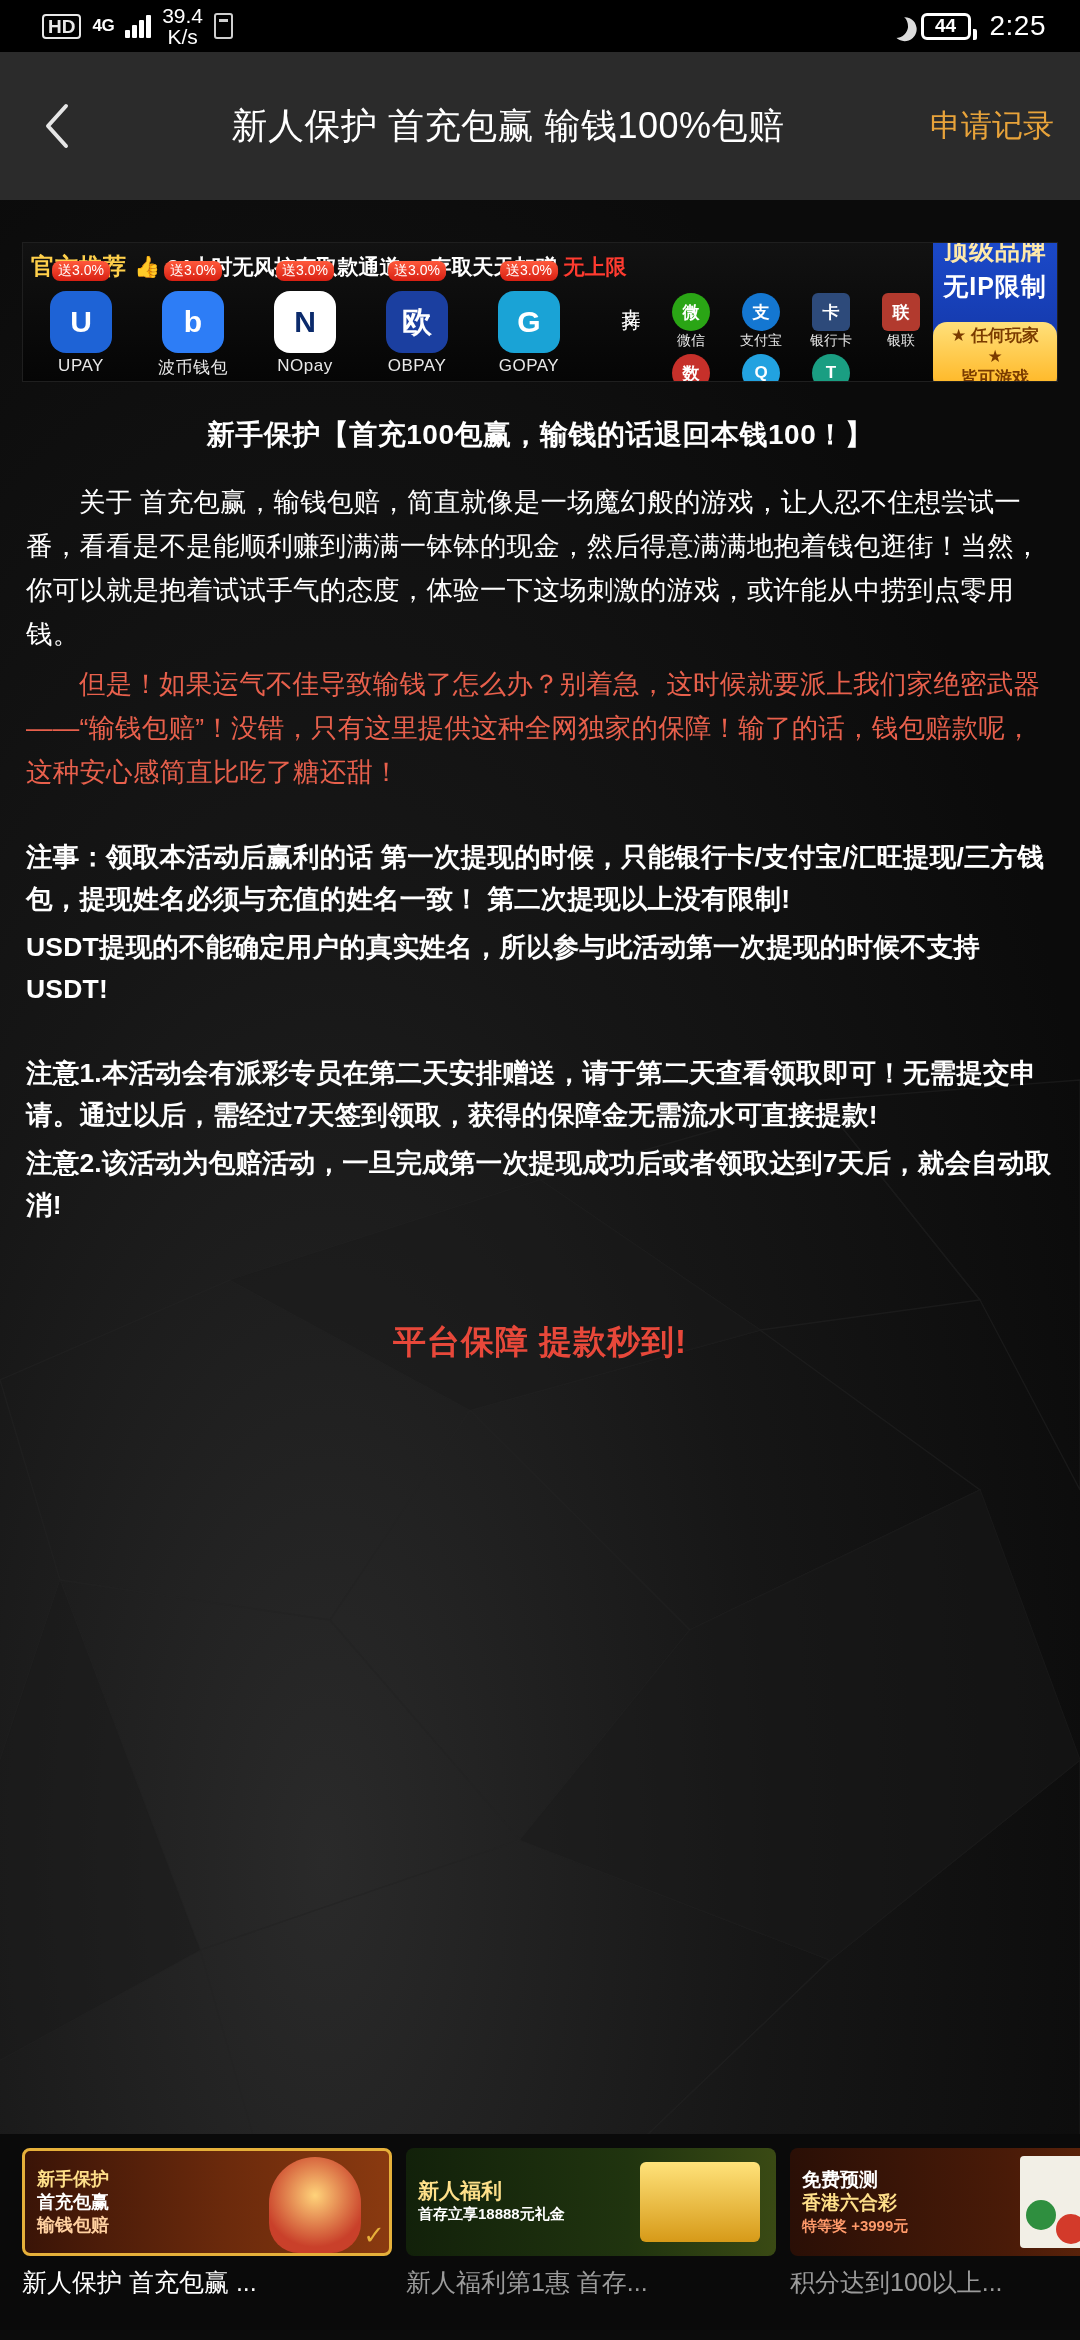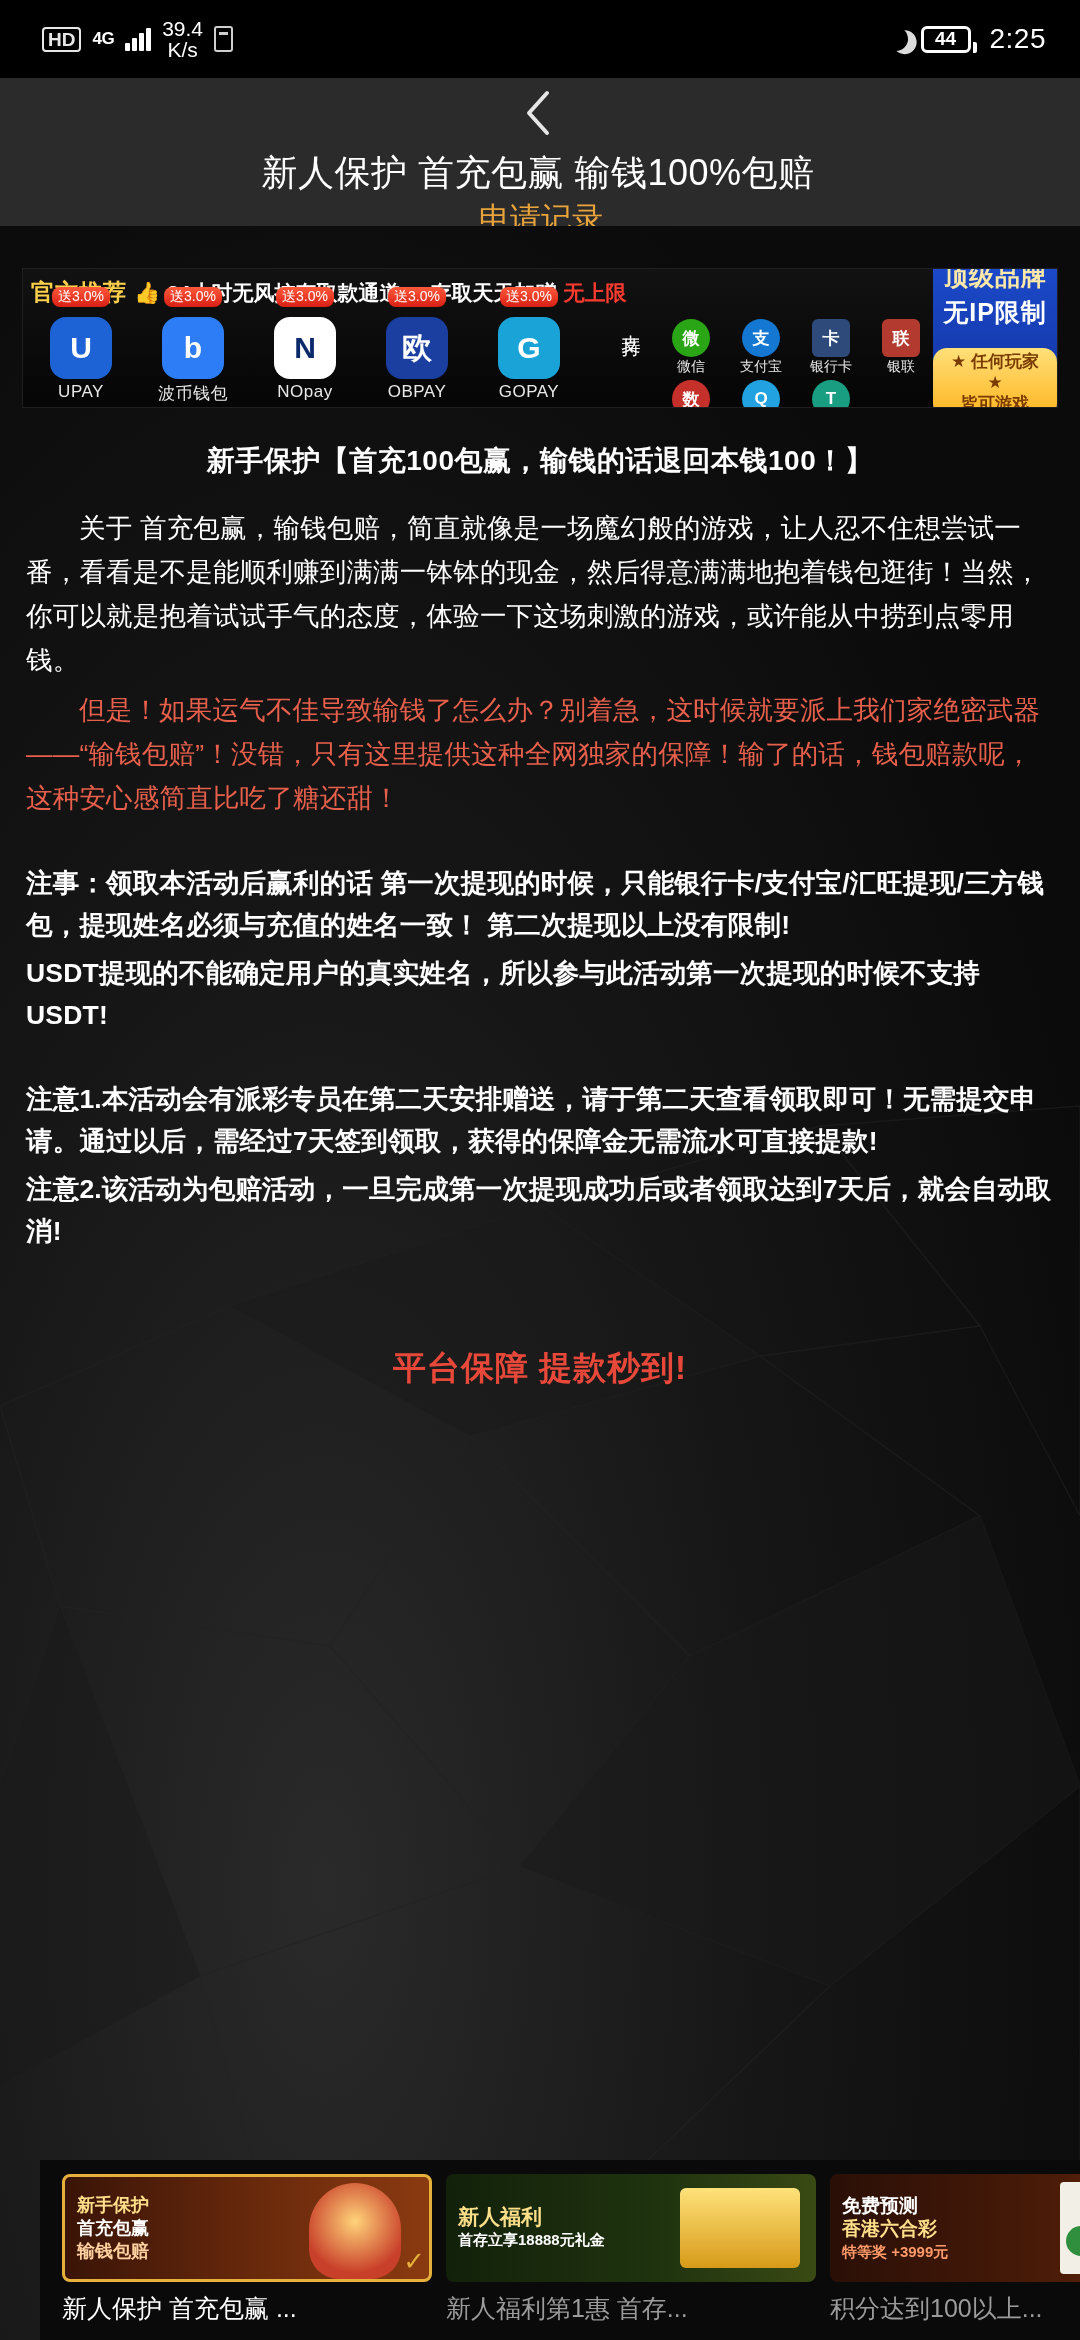--- a/index.html
+++ b/index.html
@@ -11,21 +11,21 @@
   }
   #app {
     position: relative;
     width: 1080px; height: 2340px;
     background: #0c0c0c;
     overflow: hidden;
   }
 
   
   .statusbar {
-    height: 78px;
+    height: 52px;
     background: #000;
     display: flex;
     align-items: center;
     justify-content: space-between;
     padding: 0 34px 0 42px;
     color: #fff;
   }
   .sb-left { display: flex; align-items: center; gap: 11px; }
   .sb-right { display: flex; align-items: center; gap: 13px; }
   .hd-badge {
@@ -73,21 +73,20 @@
   .batt-cap { width: 4px; height: 11px; background: #fff; border-radius: 0 2px 2px 0; margin-left: 2px; }
   .clock { font-size: 28px; color: #fff; letter-spacing: 0.5px; }
 
   
   .titlebar {
     height: 148px;
     background: #2b2b2b;
     display: flex;
     align-items: center;
     padding: 0 26px 0 22px;
-    flex-direction: column;
   }
   .back-arrow {
     width: 70px; height: 70px;
     display: flex; align-items: center; justify-content: center;
     flex: 0 0 auto;
   }
   .back-arrow svg { display: block; }
   .title-text {
     flex: 1;
     text-align: center;
@@ -232,21 +231,20 @@
     font-size: 33px; letter-spacing: 1px; margin-top: 52px;
   }
 
   
   .bottom {
     position: absolute;
     left: 0; right: 0; bottom: 0;
     height: 196px;
     background: #0a0a0a;
     padding: 14px 0 0 0;
-    margin-left: 40px;
   }
   .cards {
     display: flex; gap: 14px; padding-left: 22px;
   }
   .card-wrap { width: 370px; flex: 0 0 370px; }
   .card {
     height: 108px; border-radius: 8px; position: relative;
     overflow: hidden;
     display: flex; align-items: center;
   }

